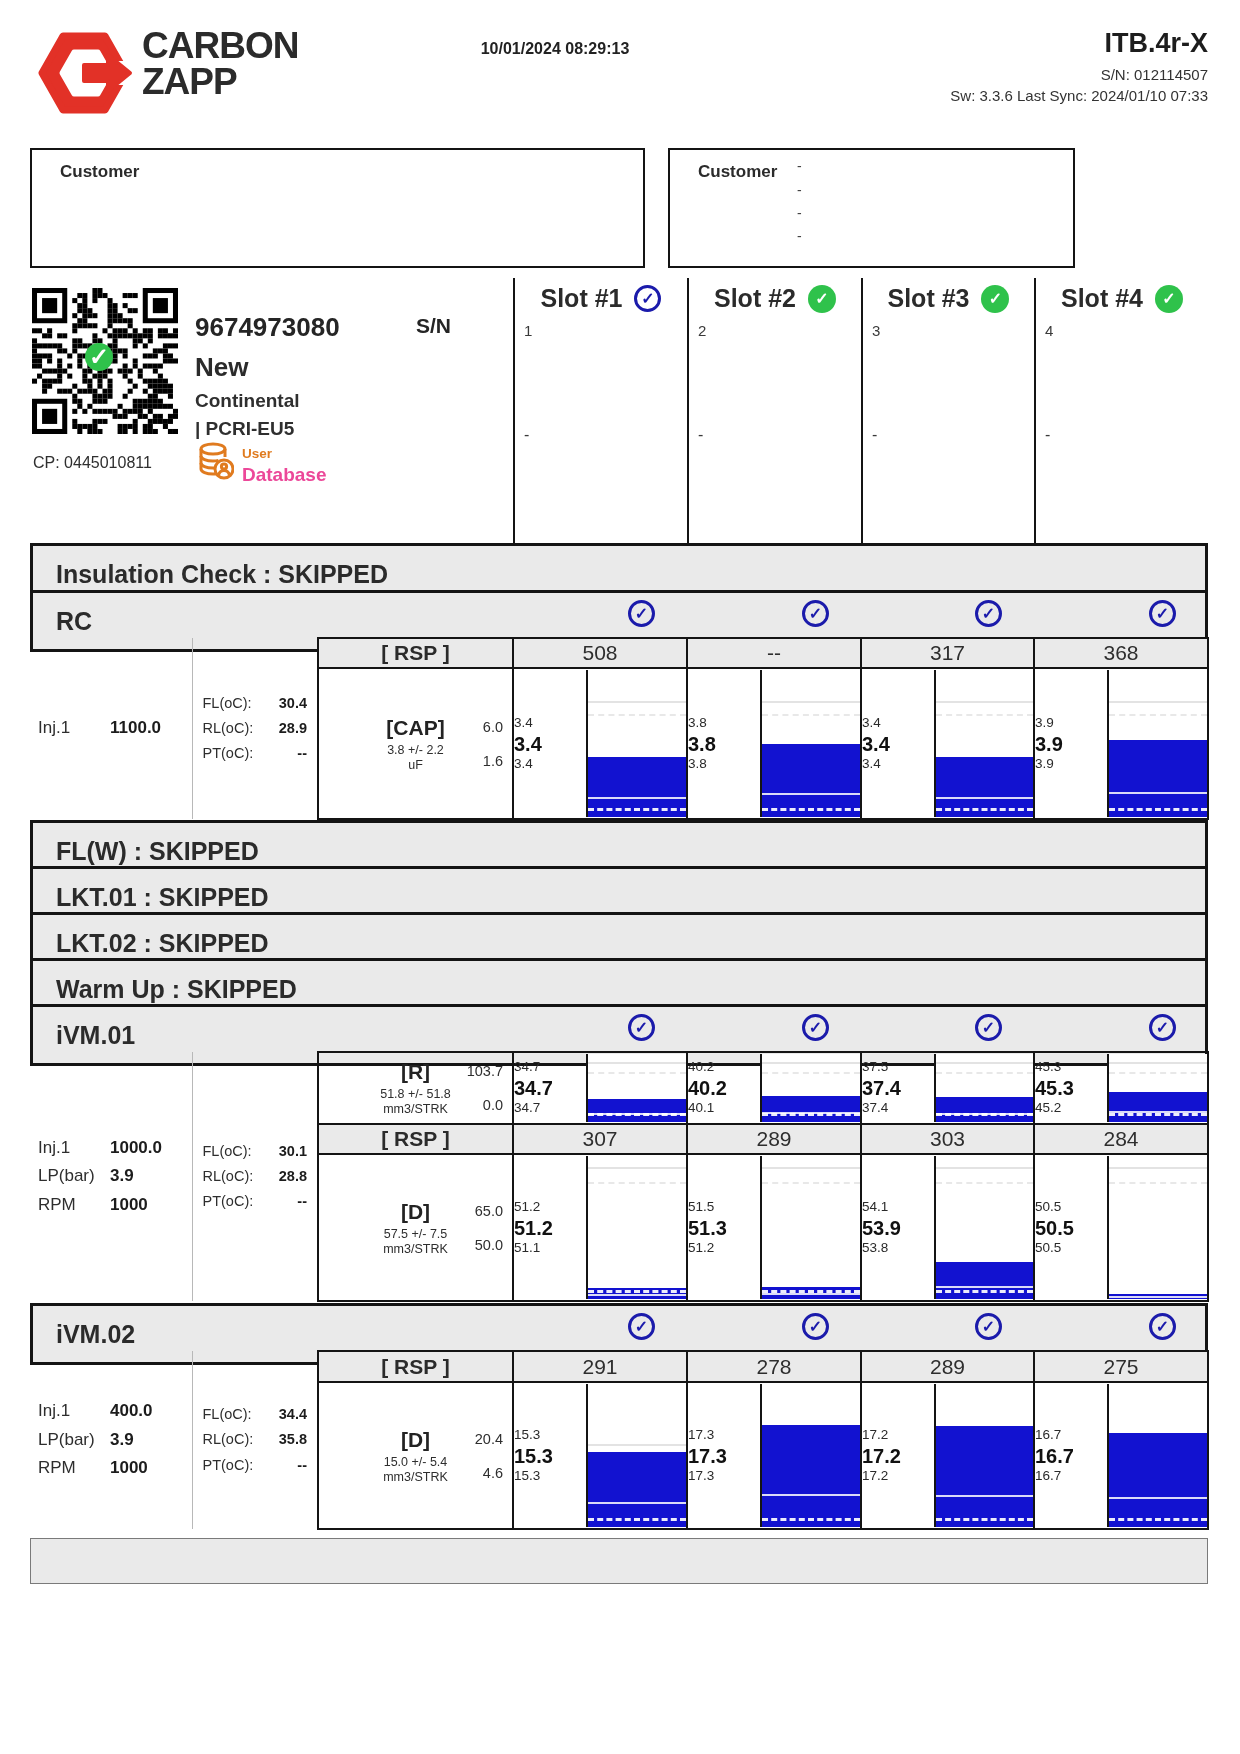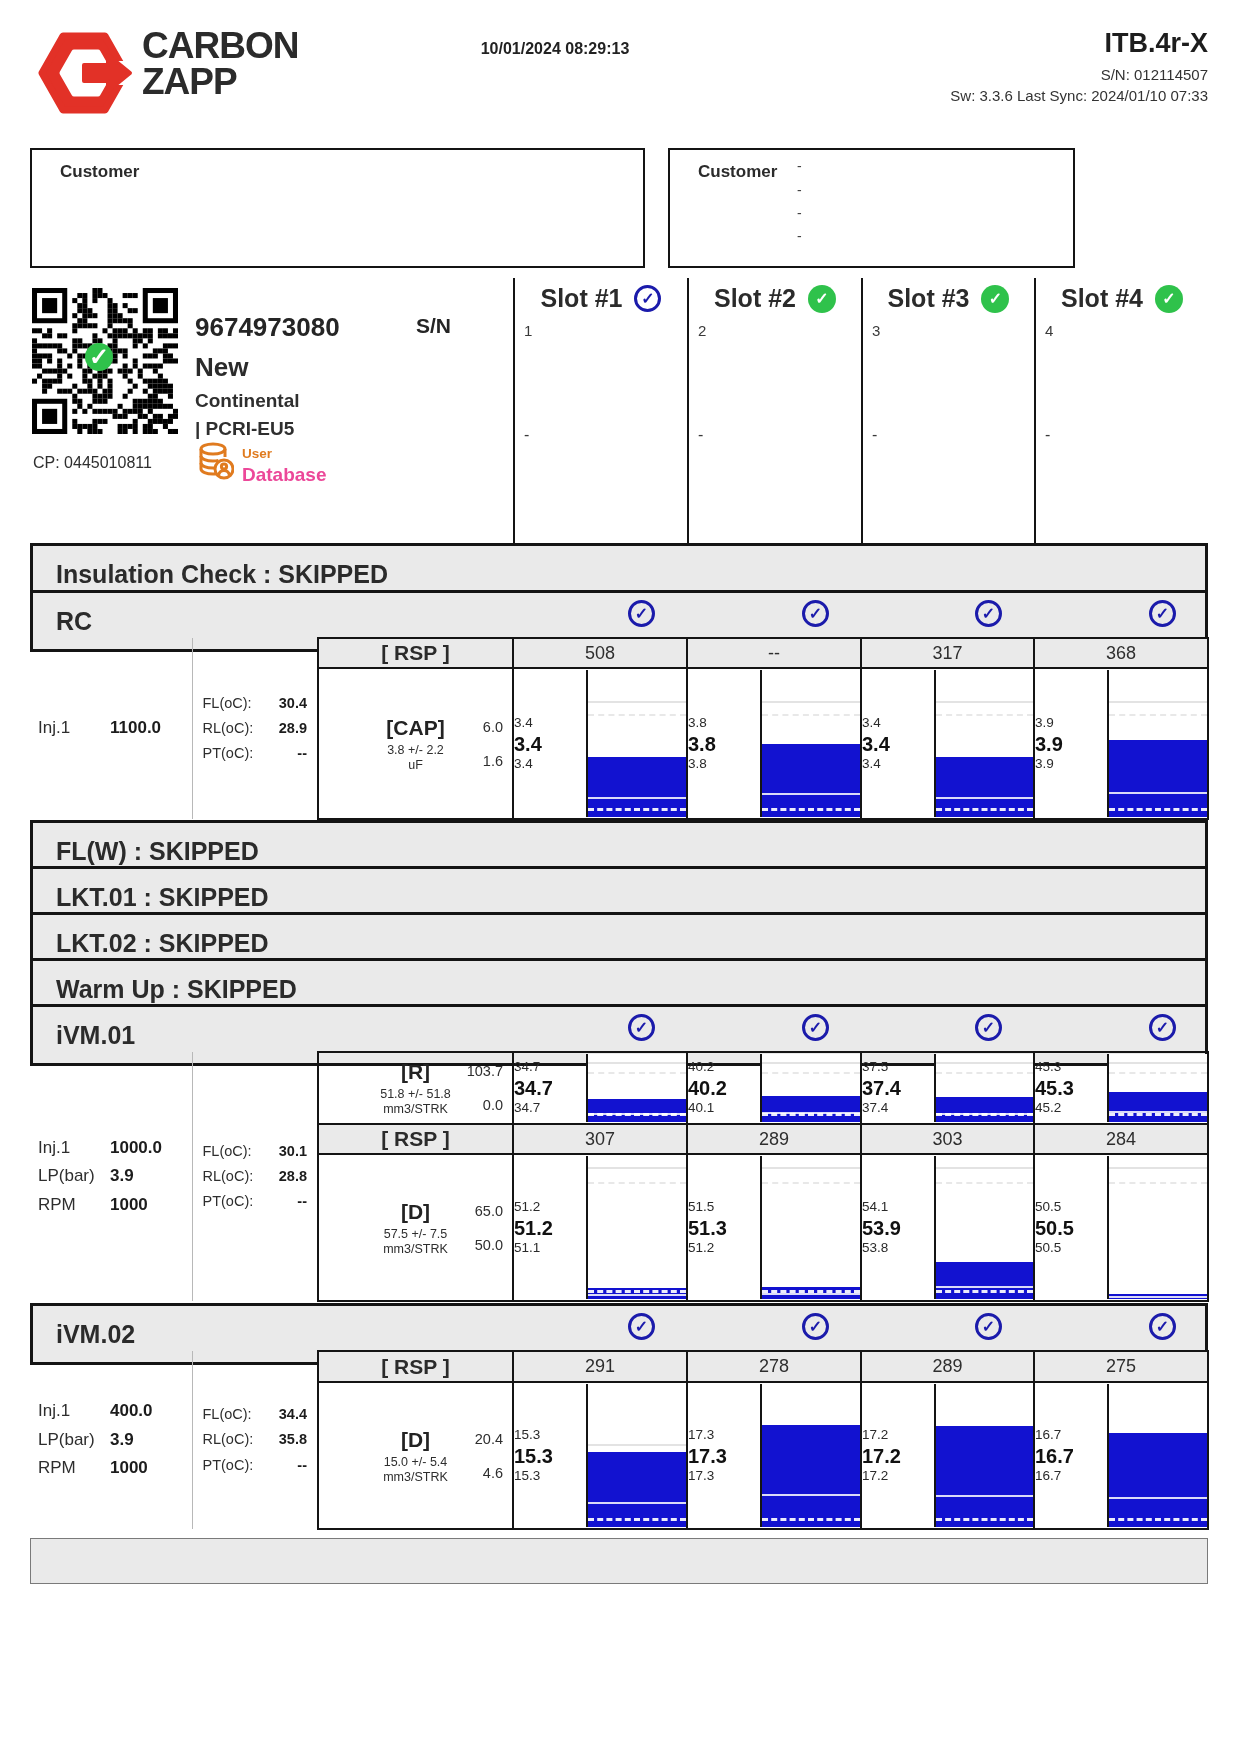--- a/index.html
+++ b/index.html
@@ -45,21 +45,21 @@
   .chk.blue{width:27px;height:27px;border:3px solid #1b1bab;color:#1b1bab;font-size:16px;background:transparent;}
   .chk.green{width:28px;height:28px;background:#2fc24b;color:#fff;font-size:16px;}
   .qrchk{position:absolute;left:53px;top:55px;width:40px;height:40px;font-size:24px;}
   .qrchk::before{font-size:24px;}
   
   table.sect{position:absolute;left:30px;border-collapse:collapse;table-layout:fixed;width:1178px;}
   table.sect td{padding:0;box-sizing:border-box;}
   td.p1{border-right:1.5px solid #b8b8b8;vertical-align:middle;}
   td.p2{border-right:2px solid #141414;vertical-align:middle;}
   td.bcell{border:2px solid #141414;}
-  td.rsp{background:#eaeaea;text-align:center;font-size:18px;color:#2e2e2e;vertical-align:middle;}
+  td.rsp{background:#eaeaea;text-align:center;font-size:21px;color:#2e2e2e;vertical-align:middle;}
   td.rsplab{background:#eaeaea;font-weight:bold;font-size:21px;color:#2b2b2b;text-align:center;vertical-align:middle;}
   .prow{display:flex;align-items:flex-end;padding:2px 8px;font-size:17px;color:#2e2e2e;line-height:1.45;}
   .prow .pl{width:72px;flex:none;}
   .prow2{display:flex;justify-content:space-between;padding:2px 10px;font-size:14.5px;color:#2e2e2e;line-height:1.45;}
   .pv{font-weight:bold;color:#1c1c1c;}
   .clabel{position:relative;display:flex;flex-direction:column;justify-content:center;align-items:center;height:100%;}
   .cname{font-weight:bold;font-size:21px;color:#232323;}
   .cspec{font-size:12.5px;color:#2e2e2e;margin-top:3px;}
   .cunit{font-size:12.5px;color:#2e2e2e;margin-top:1px;}
   .smax{position:absolute;top:3px;right:9px;font-size:14.5px;color:#2e2e2e;}

